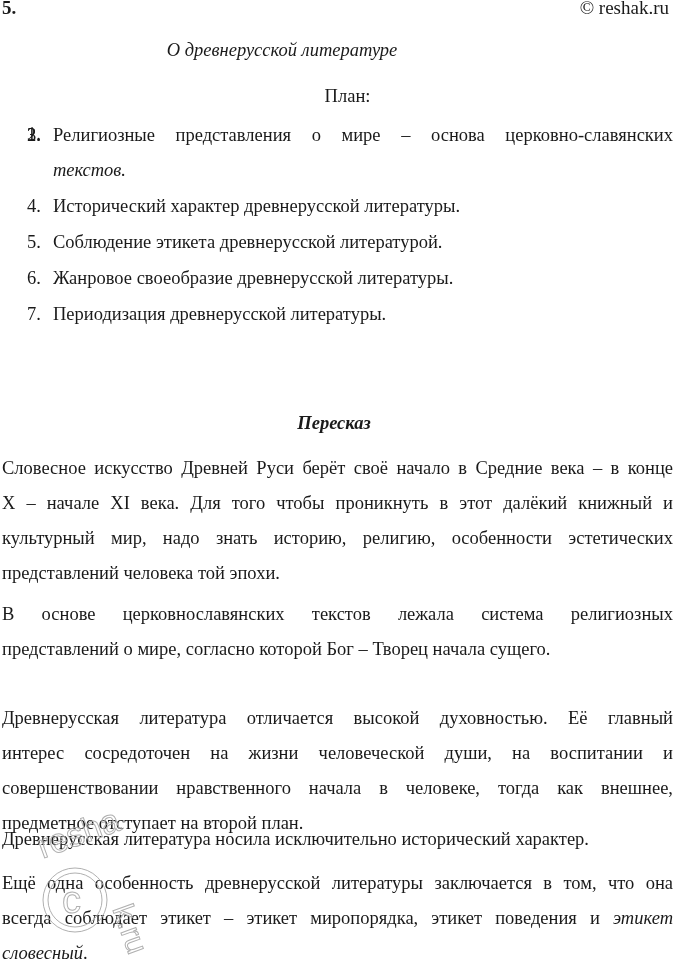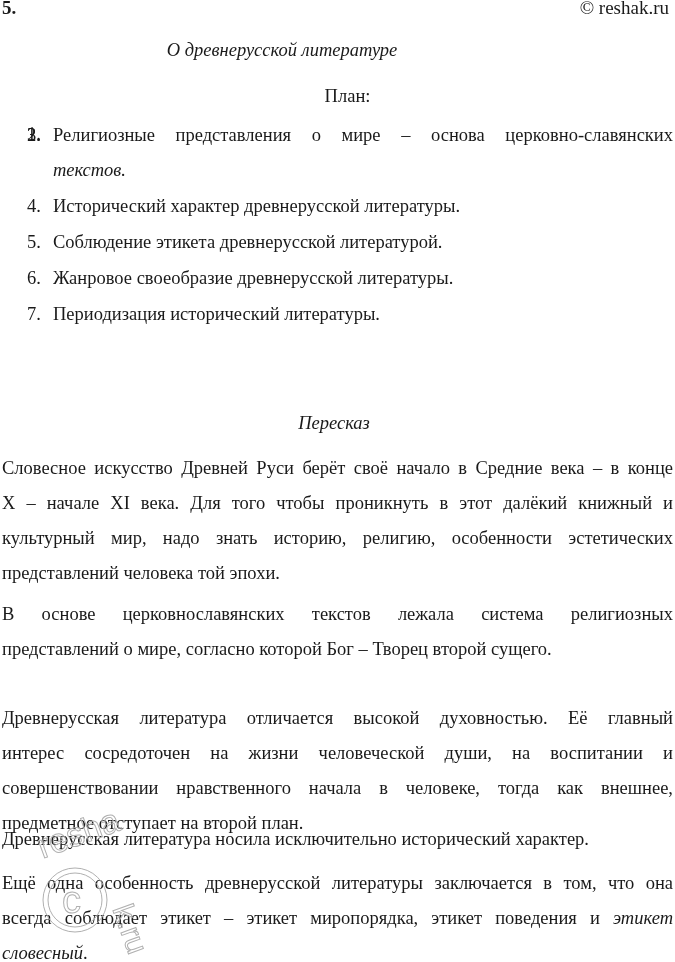--- a/index.html
+++ b/index.html
@@ -8,21 +8,21 @@
     font-family:"Liberation Serif", serif; color:#1a1a1a;
     font-size:18.5px;
   }
   .task-num { position:absolute; left:2px; top:-3px; font-weight:bold; font-size:19px; }
   .copyright { position:absolute; right:6px; top:-3px; font-size:19px; }
   .title { position:absolute; left:0; width:564px; top:40px; text-align:center; font-style:italic; }
   .plan-heading { position:absolute; left:10px; width:675px; top:86px; text-align:center; }
   .plan-list { position:absolute; left:0; top:117px; width:675px; margin:0; padding:0; list-style:none; }
   .plan-item { position:relative; padding-left:53px; padding-right:2px; line-height:35px; margin-bottom:1px; text-align:justify; }
   .plan-num { position:absolute; left:27px; top:0; }
-  .retell-heading { position:absolute; left:0; width:668px; top:413px; text-align:center; font-style:italic; }
+  .retell-heading { position:absolute; left:0; width:668px; top:413px; text-align:center; font-style:italic;font-weight:bold; }
   .para { position:absolute; left:2px; width:671px; margin:0; text-align:justify; line-height:35px; }
   .para .line { display:block; text-align:justify; text-align-last:justify; }
   .para .line.last { text-align-last:left; }
   em { font-style:italic; }
   .watermark { position:absolute; left:20px; top:805px; width:150px; height:150px; pointer-events:none; }
 </style>
 </head>
 <body>
 
 <div class="task-num">5.</div>
@@ -50,36 +50,36 @@
   <li class="plan-item">
     <span class="plan-num">5.</span>
     <span>Соблюдение этикета древнерусской литературой.</span>
   </li>
   <li class="plan-item">
     <span class="plan-num">6.</span>
     <span>Жанровое своеобразие древнерусской литературы.</span>
   </li>
   <li class="plan-item">
     <span class="plan-num">7.</span>
-    <span>Периодизация исторический литературы.</span>
+    <span>Периодизация древнерусской литературы.</span>
   </li>
 </ul>
 
 <div class="retell-heading">Пересказ</div>
 
 <p class="para" style="top:451px;">
   <span class="line">Словесное искусство Древней Руси берёт своё начало в Средние века – в конце</span>
   <span class="line">X – начале XI века. Для того чтобы проникнуть в этот далёкий книжный и</span>
   <span class="line">культурный мир, надо знать историю, религию, особенности эстетических</span>
   <span class="line last">представлений человека той эпохи.</span>
 </p>
 
 <p class="para" style="top:597px;">
   <span class="line">В основе церковнославянских текстов лежала система религиозных</span>
-  <span class="line last">представлений о мире, согласно которой Бог – Творец второй сущего.</span>
+  <span class="line last">представлений о мире, согласно которой Бог – Творец начала сущего.</span>
 </p>
 
 <p class="para" style="top:701px;">
   <span class="line">Древнерусская литература отличается высокой духовностью. Её главный</span>
   <span class="line">интерес сосредоточен на жизни человеческой души, на воспитании и</span>
   <span class="line">совершенствовании нравственного начала в человеке, тогда как внешнее,</span>
   <span class="line last">предметное отступает на второй план.</span>
 </p>
 
 <p class="para" style="top:822px;">

